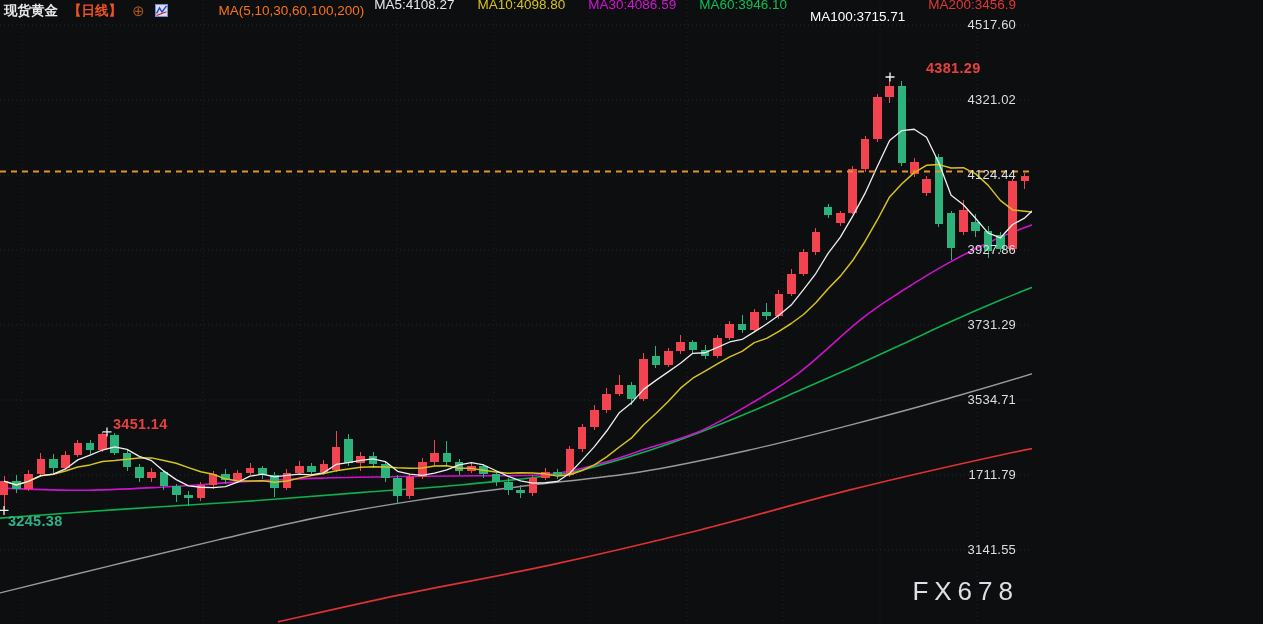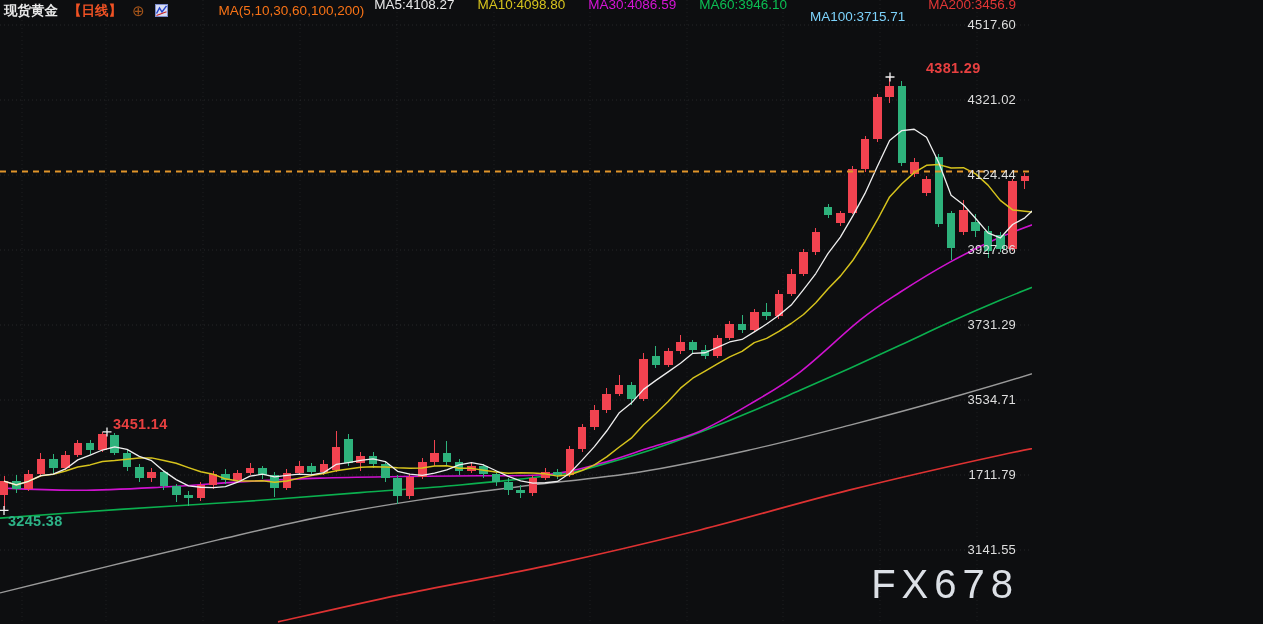--- a/index.html
+++ b/index.html
@@ -16,21 +16,21 @@
   .mavals{display:flex;gap:23px;font-weight:500;}
   .toolbar{position:absolute;top:3px;left:1097px;display:flex;gap:3px;z-index:6;}
   .tbtn{width:16px;height:16px;padding:0;background:transparent;border:1px solid #8a8a8a;
         border-radius:2px;display:flex;align-items:center;justify-content:center;cursor:pointer;box-sizing:border-box;}
   .ylab{position:absolute;right:16px;font-size:13px;color:#dedede;font-weight:500;letter-spacing:.2px;z-index:3;}
   .ptag{position:absolute;left:1151px;top:175px;width:95px;height:19px;line-height:19px;
         border:1px solid #ef9c1e;background:#050505;color:#ffa51f;font-weight:700;font-size:13.5px;
         padding-left:7px;box-sizing:border-box;z-index:7;}
   .parrow{position:absolute;left:1247px;top:160px;z-index:7;}
   .ann{position:absolute;font-size:14.5px;font-weight:700;letter-spacing:.3px;z-index:4;}
-  .wm{position:absolute;right:13px;bottom:17px;font-size:40px;color:#dce0e6;letter-spacing:6px;
+  .wm{position:absolute;right:13px;bottom:17px;font-size:26px;color:#dce0e6;letter-spacing:6px;
       font-weight:400;z-index:2;}
 </style>
 </head>
 <body>
 
 <div class="app">
   <svg id="chart" width="1263" height="624" viewBox="0 0 1263 624">
       <line x1="0" y1="25" x2="1148" y2="25" stroke="rgba(255,255,255,0.10)" stroke-width="1" stroke-dasharray="1 3"></line>
       <line x1="0" y1="100" x2="1148" y2="100" stroke="rgba(255,255,255,0.10)" stroke-width="1" stroke-dasharray="1 3"></line>
       <line x1="0" y1="175" x2="1148" y2="175" stroke="rgba(255,255,255,0.10)" stroke-width="1" stroke-dasharray="1 3"></line>
@@ -264,21 +264,21 @@
         <polyline points="1.5,9.5 4.5,4 7,8 11.5,1.8" fill="none" stroke="#2244cc" stroke-width="1.4"></polyline>
         <polyline points="1.5,11.5 11.5,7.8" fill="none" stroke="#cc2222" stroke-width="1.1"></polyline>
       </svg>
     </span>
     <span class="magroup">MA(5,10,30,60,100,200)</span>
     <span class="mavals" id="ma-values">
         <span style="color: rgb(232, 232, 232);">MA5:4108.27</span>
         <span style="color: rgb(214, 195, 29);">MA10:4098.80</span>
         <span style="color: rgb(214, 20, 214);">MA30:4086.59</span>
         <span style="color: rgb(11, 191, 83);">MA60:3946.10</span>
-        <span style="color: #7dd3fc; margin-top: 12px;">MA100:3715.71</span>
+        <span style="color: #ffffff; margin-top: 12px;">MA100:3715.71</span>
         <span style="color: rgb(226, 54, 54);">MA200:3456.9</span>
       </span>
   </div>
 
   <div class="toolbar">
     <button class="tbtn">
       <svg width="14" height="14" viewBox="0 0 16 16" fill="none" stroke="#b5b5b5" stroke-width="1.7">
         <path d="M8 1.5v4M8 10.5v4M1.5 8h4M10.5 8h4"></path>
           <rect x="7" y="7" width="2" height="2" fill="#b5b5b5" stroke="none"></rect>
       </svg>

